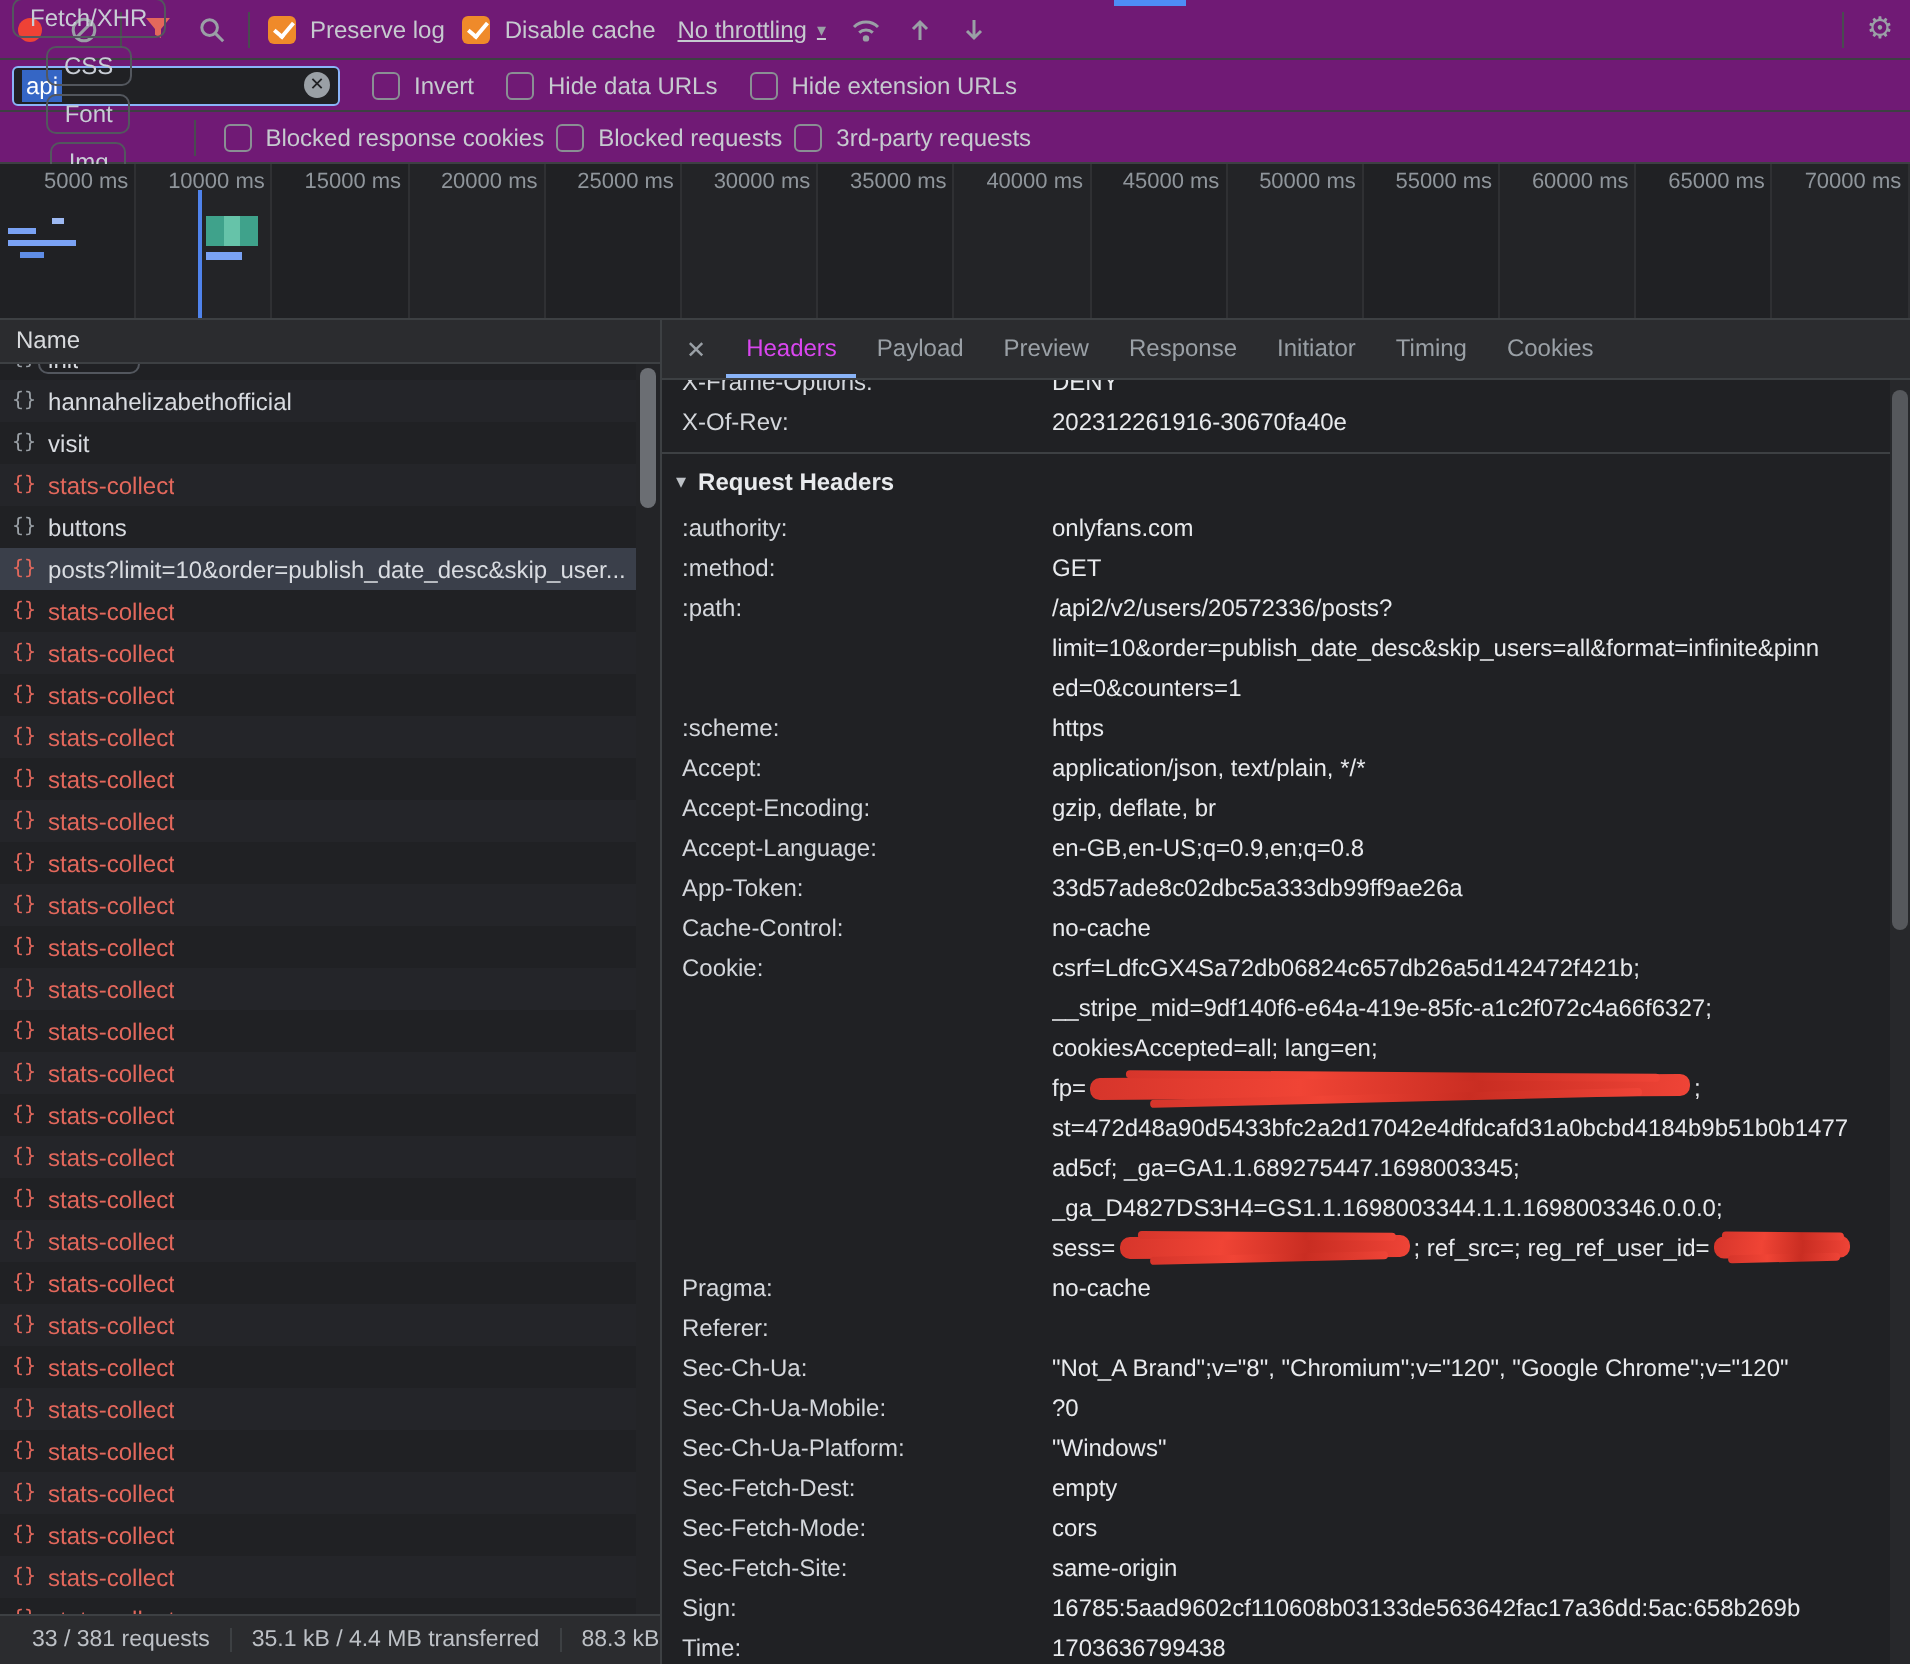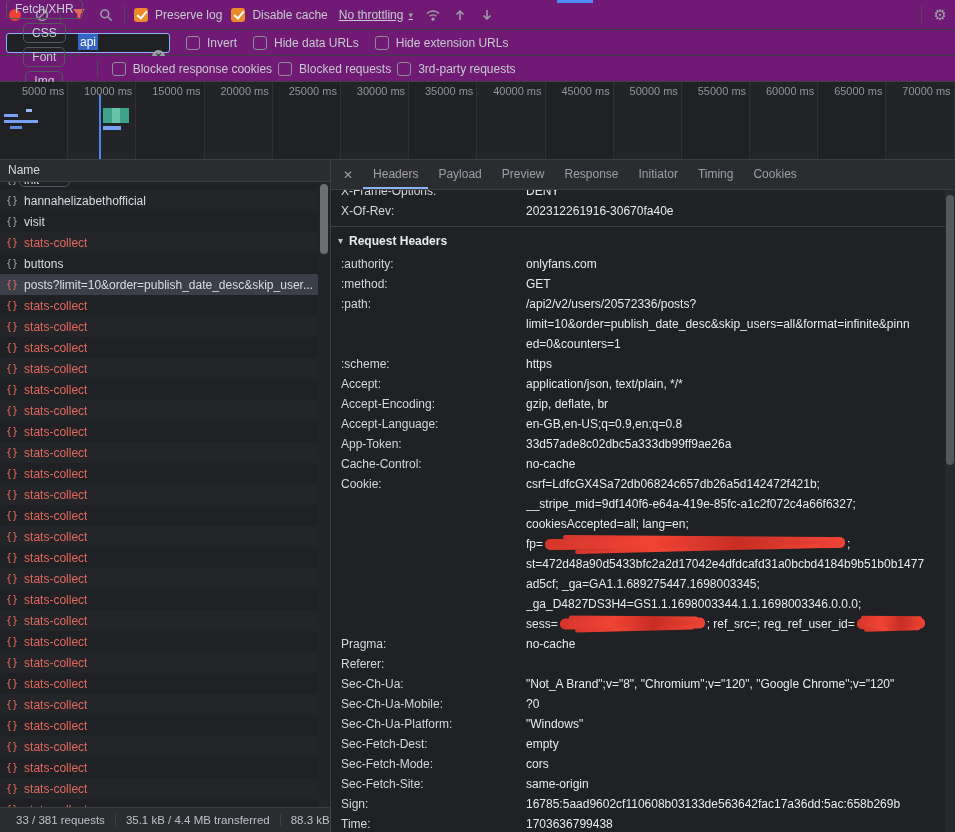--- a/index.html
+++ b/index.html
@@ -27,21 +27,21 @@
   
   .cbwrap { display:inline-flex; align-items:center; gap:7px; }
   .cb { width:14px; height:14px; border-radius:3px; flex:0 0 14px; position:relative; }
   .cb.checked { background:#ef8a2a; }
   .cb.checked::after { content:""; position:absolute; left:4.5px; top:1.5px; width:4px; height:8px;
     border:solid #fff; border-width:0 2px 2px 0; transform:rotate(40deg); }
   .cb.un { border:1.5px solid #8a8f94; background:transparent; }
   .cbl { color:#c6cacf; white-space:nowrap; }
   
   .finput { width:164px; height:20px; background:#202124; border:1px solid #8ab4f8;
-    border-radius:3px; display:flex; align-items:center; padding:0 4px;flex-direction:column; }
+    border-radius:3px; display:flex; align-items:center; padding:0 4px; }
   .fsel { background:#3566c5; color:#fff; padding:0 2px; line-height:16px; }
   .fclear { margin-left:auto; width:13px; height:13px; border-radius:50%; background:#9aa0a6;
     color:#202124; font-size:9px; line-height:13px; text-align:center; }
   
   .chips { display:flex; align-items:center; gap:4px;flex-direction:column; }
   .chip { font-family:inherit; font-size:12px; color:#c8cdd5; background:transparent;
     border:1px solid #53575e; border-radius:5px; padding:2px 8px; line-height:14px; }
   .chip.sel { background:#1266c2; border-color:#1266c2; color:#e8f1ff; }
   .bar3 .vdiv { margin:0 8px; }
   
@@ -79,21 +79,21 @@
   .status-bar { position:absolute; left:0; bottom:0; width:330px; height:25px; background:#2b2c2f;
     border-top:1px solid #3d4043; display:flex; align-items:center; padding-left:16px;
     color:#bdc1c6; font-size:11.5px; white-space:nowrap; overflow:hidden; }
   .sb-item + .sb-item { border-left:1px solid #3d4043; margin-left:10px; padding-left:10px; }
   
   .right { position:absolute; left:330px; right:0; top:0; bottom:0; border-left:1px solid #3d4043; }
   .dtabs { height:30px; background:#2b2c2f; border-bottom:1px solid #3d4043;
     display:flex; align-items:center; }
   .close { color:#9aa0a6; font-size:12px; padding:0 10px 0 12px; }
   .dtab { padding:0 10px; line-height:29px; color:#9aa0a6; }
-  .dtab.active { color:#a3a3a3; box-shadow:inset 0 -2px 0 #8ab4f8; }
+  .dtab.active { color:#d946ef; box-shadow:inset 0 -2px 0 #8ab4f8; }
   .hcontent { position:absolute; left:0; right:10px; top:30px; bottom:0; overflow:hidden; }
   .h-row { display:flex; line-height:20px; }
   .h-row.partial { margin-top:-9px; }
   .h-name { flex:0 0 195px; padding-left:10px; color:#d4d7dc; white-space:nowrap; overflow:hidden; }
   .h-value { flex:1; color:#e8eaed; overflow:hidden; }
   .h-line { white-space:pre; overflow:hidden; }
   .h-divider { border-top:1px solid #3d4043; margin-top:5px; }
   .h-section { display:flex; align-items:center; height:27px; gap:6px; padding-left:7px;
     font-weight:bold; color:#e8eaed; }
   .sec-caret { color:#bdc1c6; font-size:10px; font-weight:normal; }

